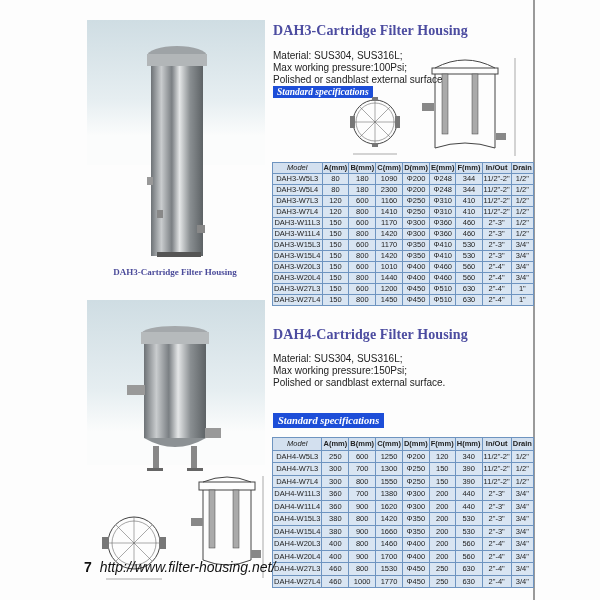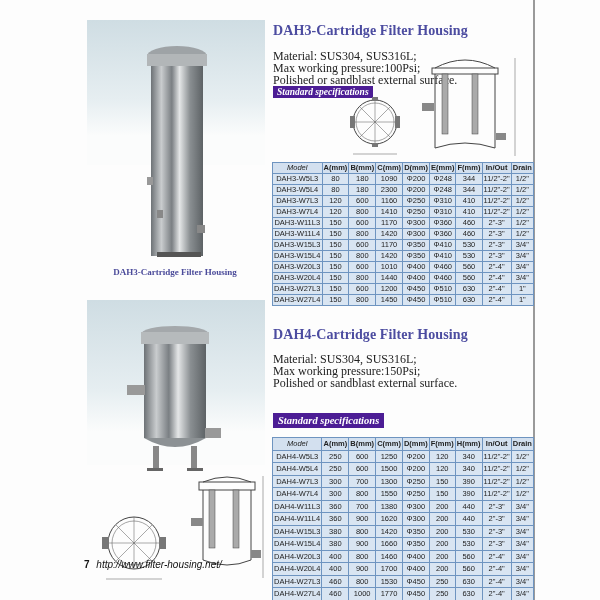--- a/index.html
+++ b/index.html
@@ -5,34 +5,34 @@
   html, body { margin:0; padding:0; }
   body { width:600px; height:600px; background:#fdfdfd; position:relative; overflow:hidden; font-family:"Liberation Sans", sans-serif; }
   .vline { position:absolute; left:533px; top:0; width:2px; height:600px; background:#9a9a9a; }
   .photo { position:absolute; background:linear-gradient(180deg,#cfdde3 0%,#e6eef1 55%,#fbfcfc 80%); }
   .photo1 { left:87px; top:20px; width:178px; height:145px; }
   .photo2 { left:87px; top:300px; width:178px; height:165px; }
   .caption { position:absolute; left:80px; top:267px; width:190px; text-align:center; font-family:"Liberation Serif", serif; font-weight:bold; font-size:9px; color:#4b4b9a; }
   .title { position:absolute; font-family:"Liberation Serif", serif; font-weight:bold; font-size:14px; color:#4c4ca0; letter-spacing:0.1px; }
   .t1 { left:273px; top:23px; }
   .t2 { left:273px; top:327px; }
-  .desc { position:absolute; font-family:Liberation Serif, serif; font-size:12px; line-height:12px; color:#222; }
+  .desc { position:absolute; font-family:Liberation Sans, sans-serif; font-size:10px; line-height:12px; color:#222; }
   .d1 { left:273px; top:50px; }
   .d2 { left:273px; top:353px; }
-  .badge { position:absolute; background:#4c1d95; color:#fff; font-family:"Liberation Serif", serif; font-style:italic; font-weight:bold; font-size:9.5px; padding:1px 4px; }
+  .badge { position:absolute; background:#1d4ed8; color:#fff; font-family:"Liberation Serif", serif; font-style:italic; font-weight:bold; font-size:9.5px; padding:1px 4px; }
   .b1 { left:273px; top:86px; }
   .b2 { left:273px; top:413px; font-size:10.5px; padding:2px 5px; }
   table.spec { position:absolute; border-collapse:collapse; background:#d9e5f2; font-size:7.5px; color:#222; }
   table.spec td, table.spec th { border:1px solid #6e94c0; text-align:center; padding:0 1px; height:10px; line-height:10px; white-space:nowrap; }
   table.spec th { font-weight:bold; background:#d3e0ef; }
   table.spec th.model { font-weight:normal; font-style:italic; }
   .tab1 { left:272px; top:162px; width:262px; }
   .tab2 { left:272px; top:437px; width:262px; font-size:8px; }
   .tab2 td, .tab2 th { height:11.5px !important; line-height:11.5px !important; }
-  .footer { position:absolute; left:84px; top:559px; font-size:10px; font-style:italic; color:#111; }
+  .footer { position:absolute; left:84px; top:559px; font-size:14px; font-style:italic; color:#111; }
   .footer .num { font-weight:bold; font-style:normal; margin-right:4px; }
   svg { position:absolute; overflow:visible; }
 </style>
 </head>
 <body>
 
 <div class="vline"></div>
 
 <div class="photo photo1"></div>
 <svg style="left:87px;top:20px;" width="178" height="245">
@@ -306,31 +306,20 @@
         <td>250</td>
         <td>600</td>
         <td>1250</td>
         <td>Φ200</td>
         <td>120</td>
         <td>340</td>
         <td>11/2"-2"</td>
         <td>1/2"</td>
       </tr>
       <tr>
-        <td>DAH4-W5L4</td>
-        <td>250</td>
-        <td>600</td>
-        <td>1500</td>
-        <td>Φ200</td>
-        <td>120</td>
-        <td>340</td>
-        <td>11/2"-2"</td>
-        <td>1/2"</td>
-      </tr>
-      <tr>
         <td>DAH4-W7L3</td>
         <td>300</td>
         <td>700</td>
         <td>1300</td>
         <td>Φ250</td>
         <td>150</td>
         <td>390</td>
         <td>11/2"-2"</td>
         <td>1/2"</td>
       </tr>

